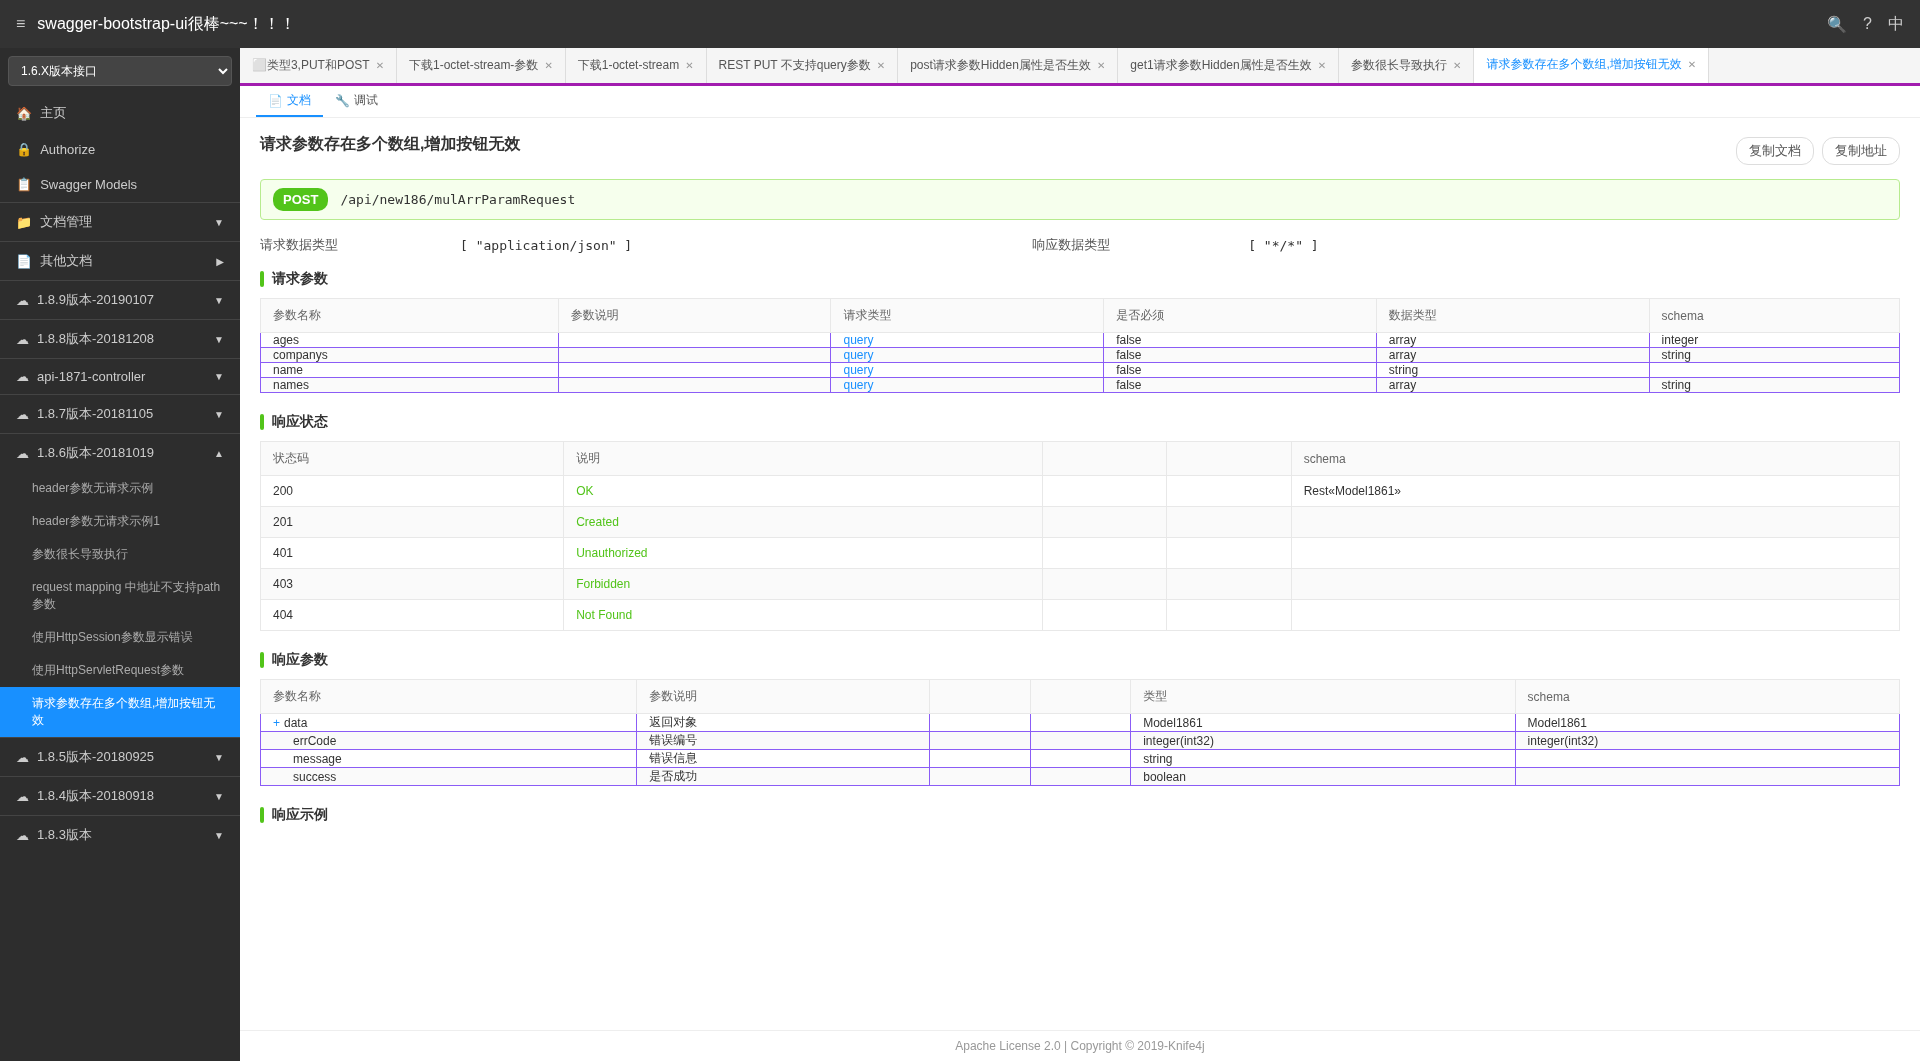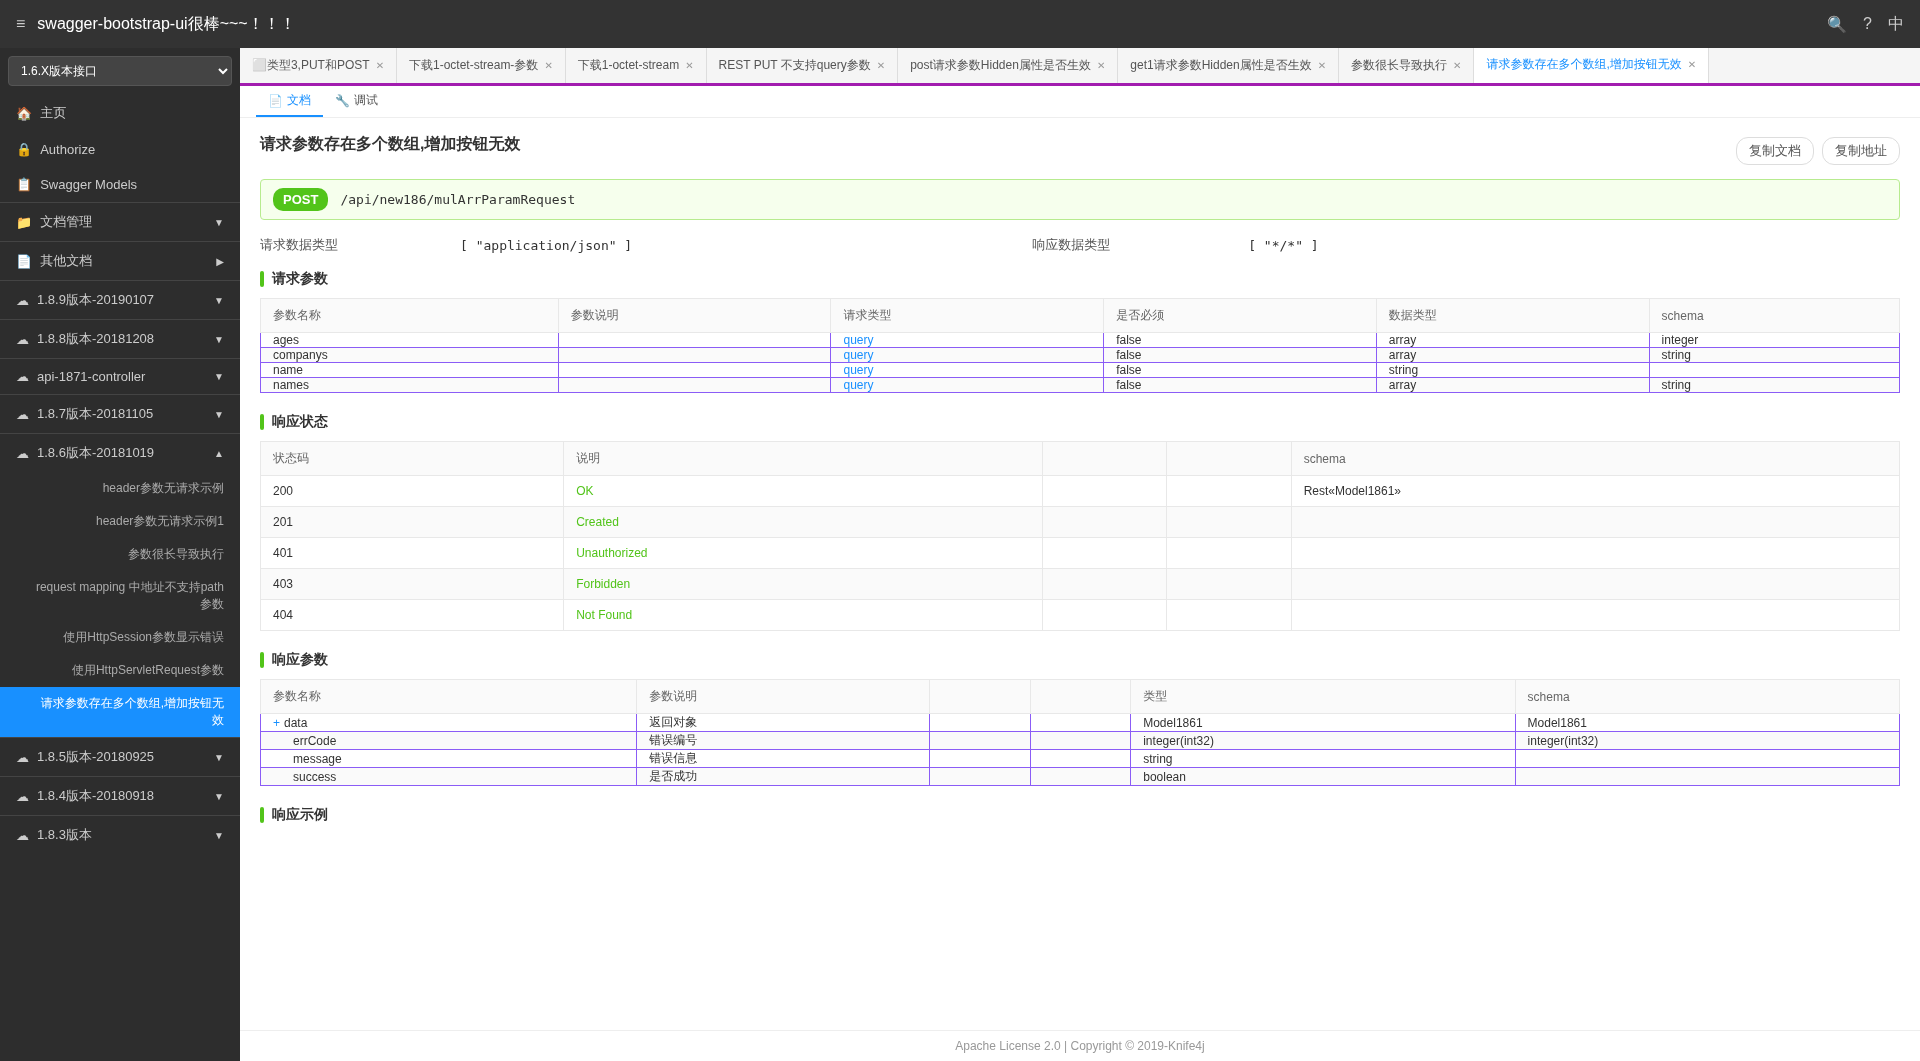--- a/index.html
+++ b/index.html
@@ -22,21 +22,21 @@
 
     .sidebar-version-select { margin: 8px; background: #444; border: 1px solid #555; color: #fff; padding: 6px 8px; border-radius: 4px; width: calc(100% - 16px); font-size: 12px; cursor: pointer; }
 
     .sidebar-nav-item { display: flex; align-items: center; padding: 10px 16px; cursor: pointer; gap: 8px; color: #ccc; font-size: 13px; }
 
     .sidebar-section { border-top: 1px solid #444; }
     .sidebar-section-header { display: flex; align-items: center; justify-content: space-between; padding: 10px 16px; cursor: pointer; color: #ccc; font-size: 13px; }
     .sidebar-section-header .left { display: flex; align-items: center; gap: 8px; }
     .chevron { font-size: 10px; }
 
-    .sidebar-sub-item { padding: 8px 16px 8px 32px; cursor: pointer; color: #aaa; font-size: 12px; display: block; text-align: right; }
+    .sidebar-sub-item { padding: 8px 16px 8px 32px; cursor: pointer; color: #aaa; font-size: 12px; display: block; }
     .sidebar-sub-item.active { background: #1890ff; color: #fff; }
     
 
     
     .content-area { flex: 1; display: flex; flex-direction: column; overflow: hidden; }
 
     
     .tab-strip { display: flex; background: #f5f5f5; border-bottom: 3px solid #a21caf; overflow-x: auto; flex-shrink: 0; height: 38px; align-items: center; }
     .tab-strip::-webkit-scrollbar { height: 3px; }
     .tab-strip::-webkit-scrollbar-thumb { background: #ccc; }

